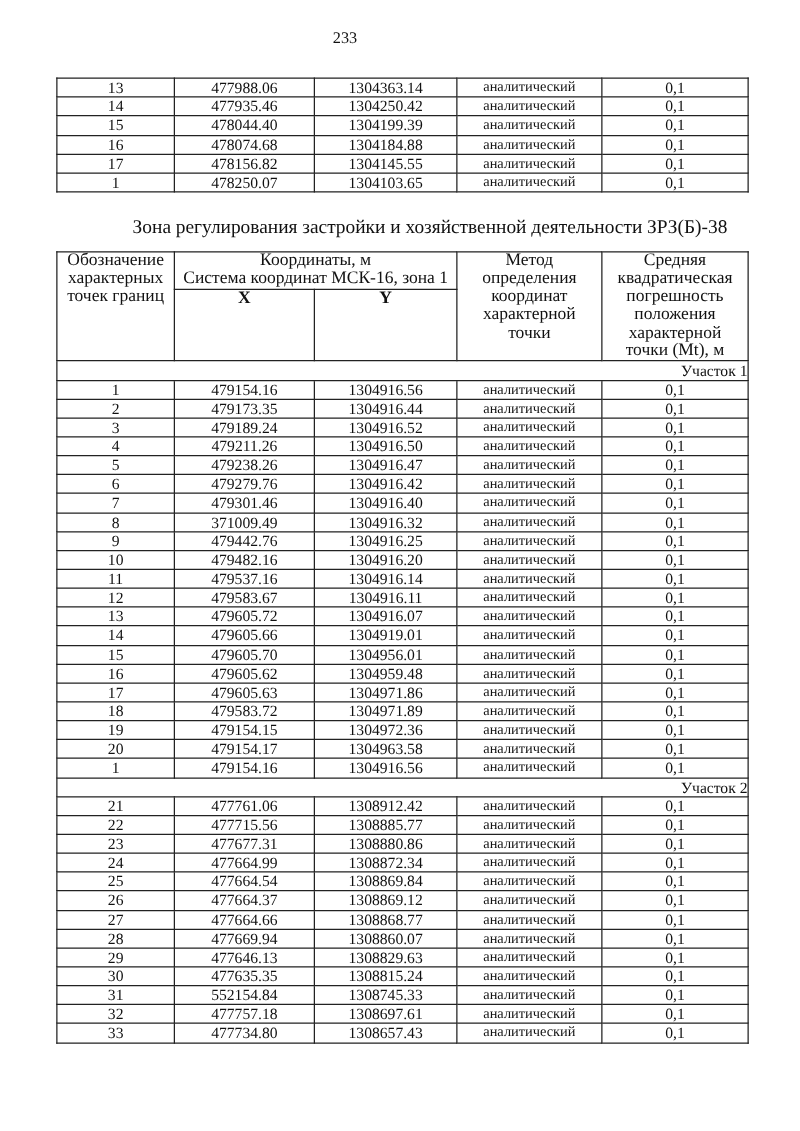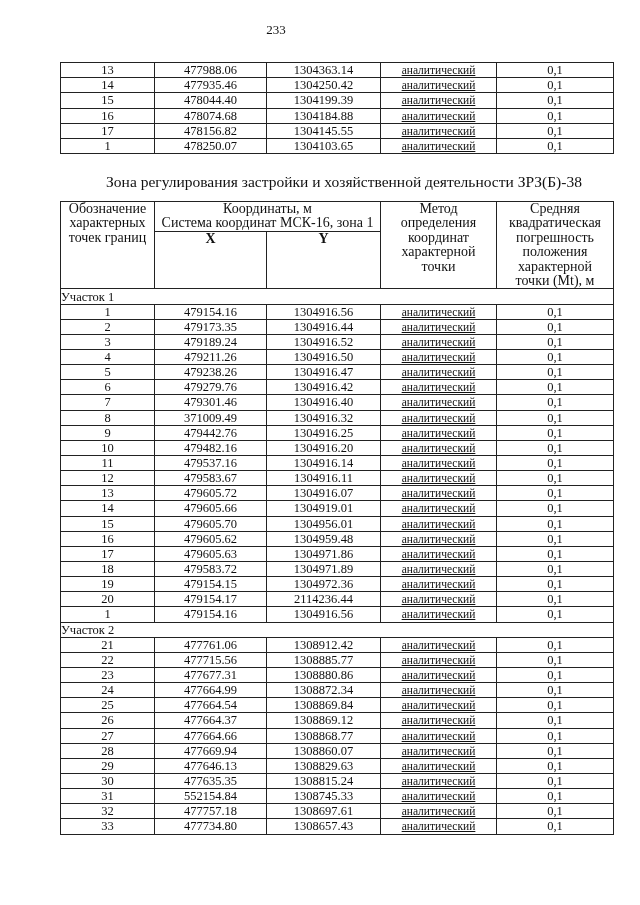--- a/index.html
+++ b/index.html
@@ -1,30 +1,30 @@
 <!DOCTYPE html>
 <html><head>
 <meta charset="utf-8">
 <style>
   html, body { margin: 0; padding: 0; background: #fff; }
   body { width: 640px; height: 905px; position: relative; overflow: hidden;
          font-family: "Liberation Serif", "DejaVu Serif", serif; color: #111; }
   .page-num { position: absolute; top: 22px; left: 0; width: 552px; text-align: center; font-size: 13px; }
-  table { border-collapse: collapse; position: absolute; left: 60px; width: 553px; table-layout: fixed; border-radius: 28px; }
+  table { border-collapse: collapse; position: absolute; left: 45px; width: 553px; table-layout: fixed; border-radius: 28px; }
   td, th { border: 1px solid #222; padding: 0; text-align: center; font-weight: normal;
            font-size: 12.5px; line-height: 14px; height: 14.2px; white-space: nowrap; overflow: hidden; }
   col.c1 { width: 94px; } col.c2 { width: 112px; } col.c3 { width: 114px; }
   col.c4 { width: 116px; } col.c5 { width: 117px; }
-  td.method { font-size: 11.5px; text-decoration: underline; }
+  td.method { font-size: 11.5px; }
   #t1 { top: 62px; }
   .section-title { position: absolute; top: 173px; left: 0; width: 640px; text-align: center; font-size: 15.5px; padding-left: 24px; }
   #t2 { top: 201px; }
   #t2 th { vertical-align: top; line-height: 14.4px; height: auto; white-space: normal; font-size: 14px; }
   #t2 th.xy { font-weight: bold; }
-  td.group { text-align: left; }
+  td.group { text-align: right; }
   #t2 td { height: 14.15px; }
 </style>
 </head>
 <body>
 
 <div class="page-num">233</div>
 
 <table id="t1">
   <colgroup>
       <col class="c1">
@@ -254,21 +254,21 @@
       <tr>
         <td>19</td>
         <td>479154.15</td>
         <td>1304972.36</td>
         <td class="method">аналитический</td>
         <td>0,1</td>
       </tr>
       <tr>
         <td>20</td>
         <td>479154.17</td>
-        <td>2114236.44</td>
+        <td>1304963.58</td>
         <td class="method">аналитический</td>
         <td>0,1</td>
       </tr>
       <tr>
         <td>1</td>
         <td>479154.16</td>
         <td>1304916.56</td>
         <td class="method">аналитический</td>
         <td>0,1</td>
       </tr>

